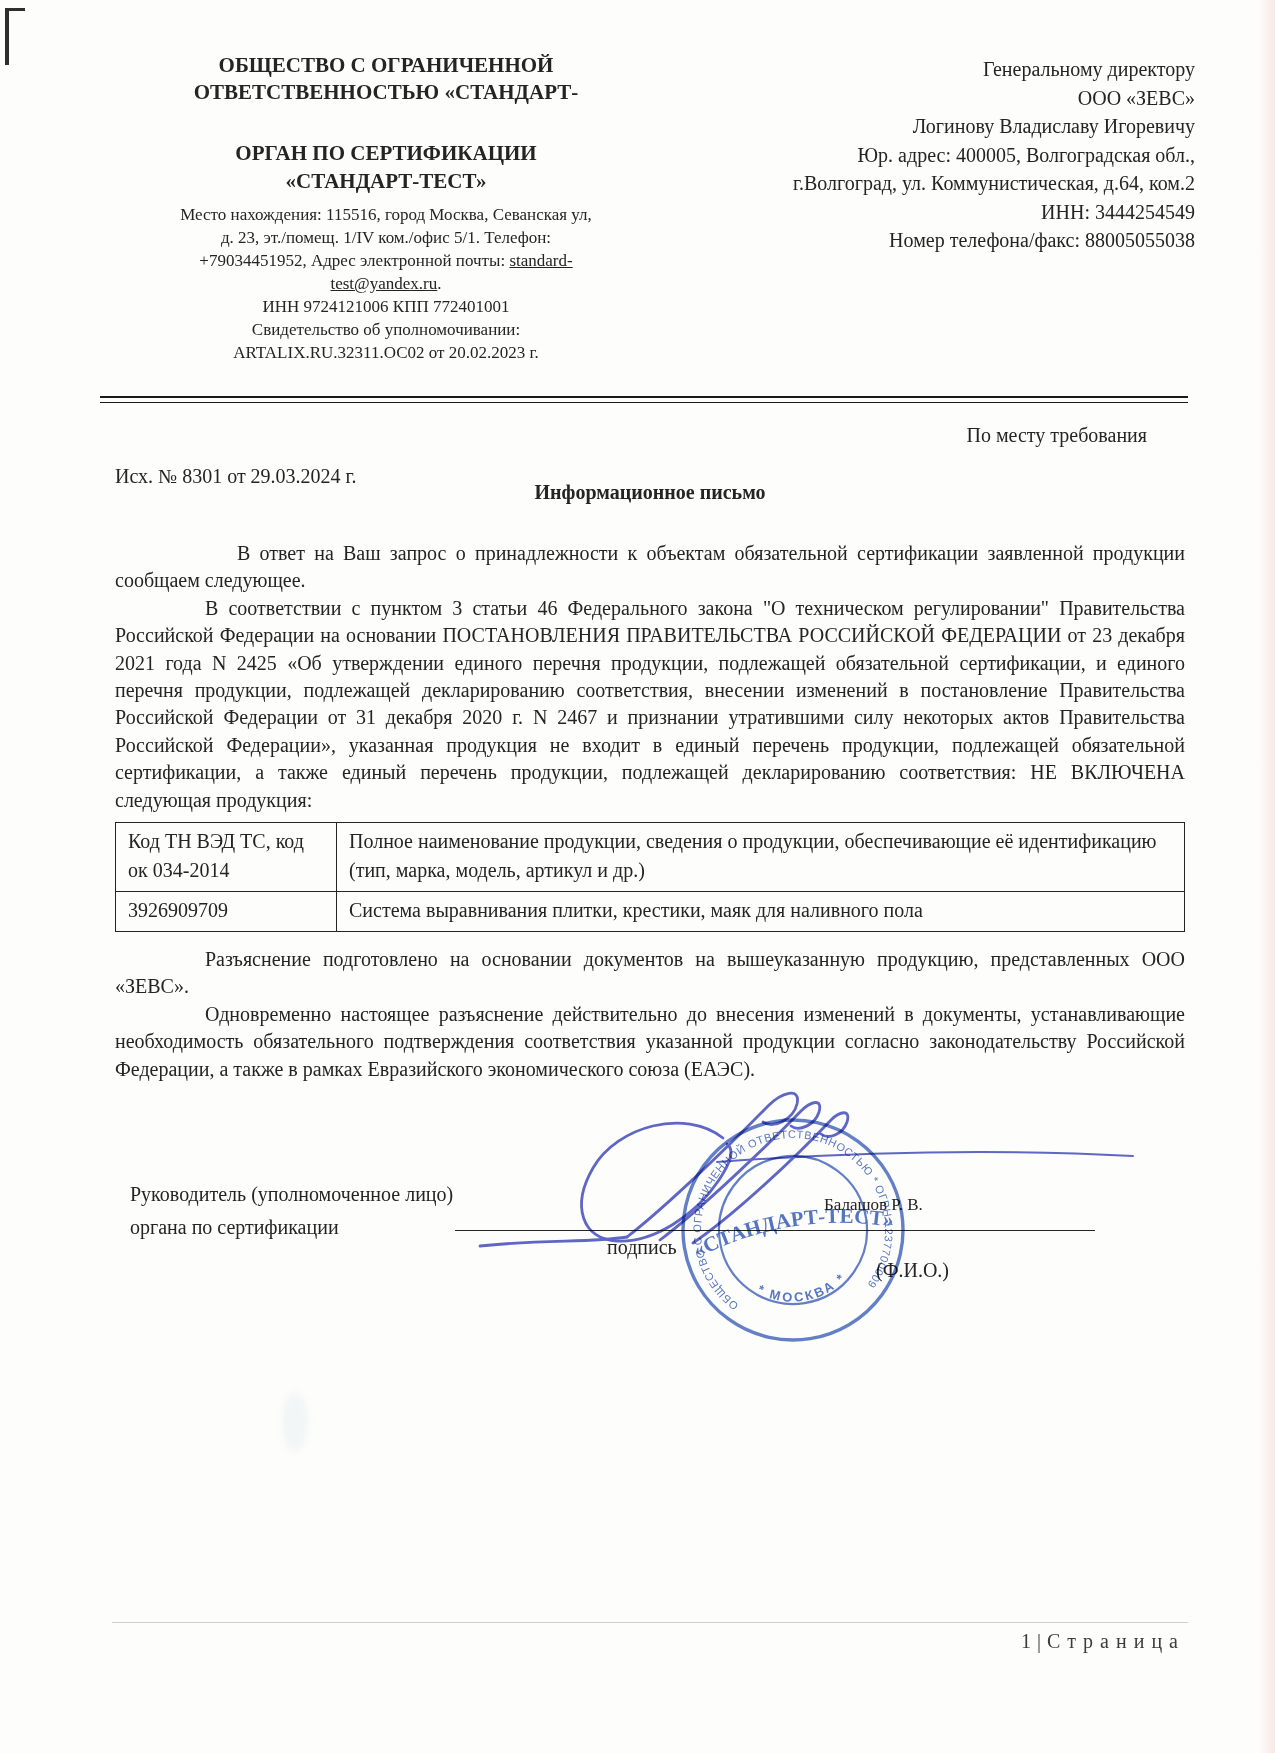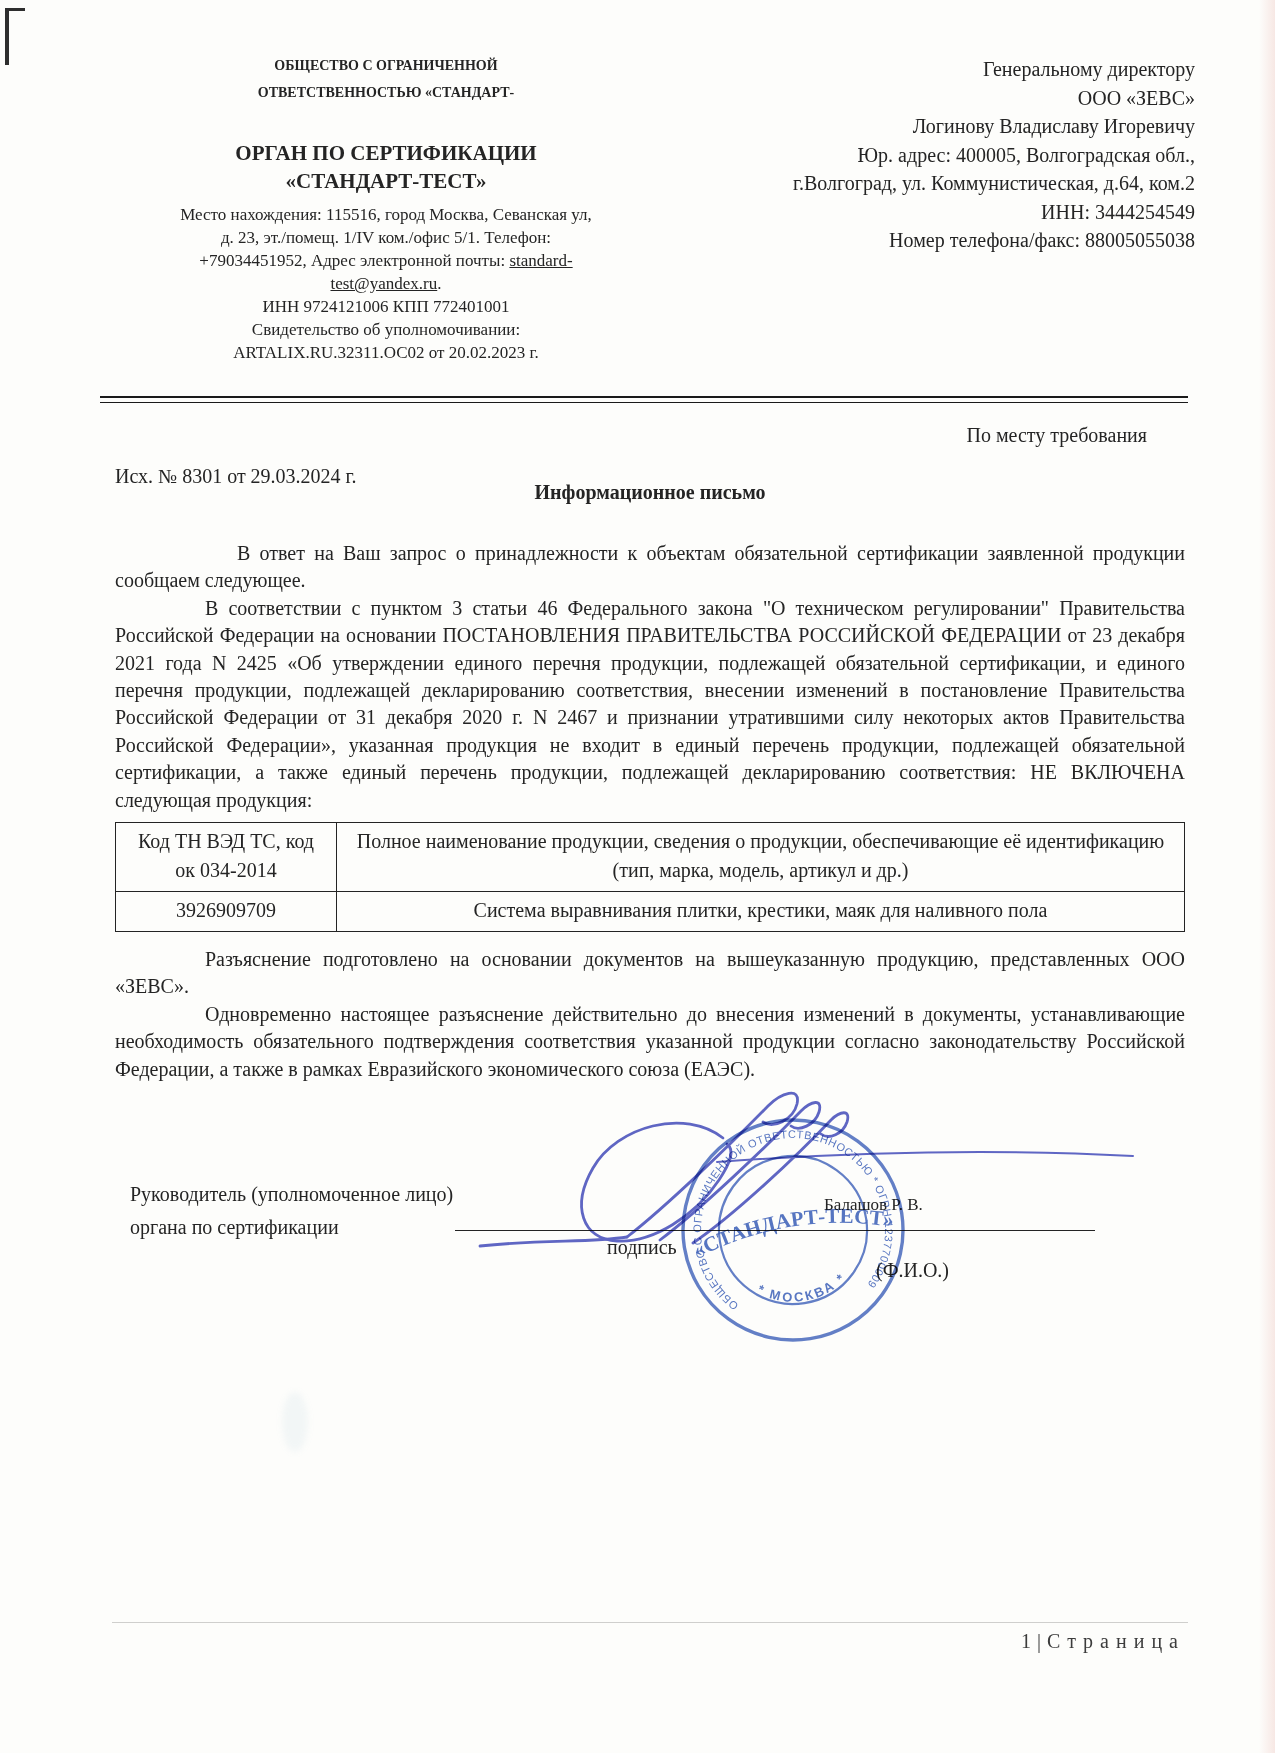--- a/index.html
+++ b/index.html
@@ -15,21 +15,21 @@
   
   .corner-mark{position:absolute;left:5px;top:8px;width:16px;height:54px;
     border-left:4px solid #2e2e2e;border-top:3px solid #2e2e2e;}
   .edge-tint{position:absolute;right:0;top:0;width:16px;height:100%;
     background:linear-gradient(to right, rgba(236,196,188,0), rgba(231,176,168,.28));}
   .smudge{position:absolute;border-radius:50%;filter:blur(3px);}
   .smudge.s3{left:282px;top:1392px;width:26px;height:60px;background:rgba(120,170,190,.08);}
 
   
   .hdr-left{position:absolute;left:110px;top:52px;width:552px;text-align:center;}
-  .hdr-left .company{font-weight:bold;font-size:14px;line-height:27px;}
+  .hdr-left .company{font-weight:bold;font-size:21px;line-height:27px;}
   .hdr-left .orgtitle{font-weight:bold;font-size:21px;line-height:28px;margin-top:33px;}
   .hdr-left .details{font-size:17px;line-height:23px;margin-top:8px;}
   .hdr-left .details .u{text-decoration:underline;}
   .hdr-right{position:absolute;left:680px;top:55px;width:515px;text-align:right;
     font-size:20px;line-height:28.5px;}
 
   .double-rule{position:absolute;left:100px;top:396px;width:1088px;height:4px;
     border-top:2.5px solid #1a1a1a;border-bottom:1.8px solid #1a1a1a;}
 
   .meta-row{position:absolute;left:115px;top:424px;width:1032px;font-size:20px;}
@@ -39,21 +39,21 @@
   .doc-title{position:absolute;left:115px;top:481px;width:1070px;text-align:center;
     font-weight:bold;font-size:20px;}
 
   .body-block{position:absolute;left:115px;top:540px;width:1070px;
     font-size:20px;line-height:27.4px;text-align:justify;}
   .body-block p{margin:0;text-indent:90px;}
   .body-block p.first{text-indent:122px;}
 
   table.prod{border-collapse:collapse;width:100%;margin:8px 0 14px 0;}
   table.prod td{border:1.8px solid #242424;vertical-align:top;
-    padding:4px 12px 6px 12px;font-size:20px;line-height:29px;text-align:center;text-indent:0;}
+    padding:4px 12px 6px 12px;font-size:20px;line-height:29px;text-align:left;text-indent:0;}
   table.prod td.c1{width:196px;}
 
   
   .sig-role{position:absolute;left:130px;top:1178px;width:330px;font-size:20px;line-height:33px;}
   .sig-line{position:absolute;left:455px;top:1230px;width:640px;border-top:1.6px solid #242424;}
   .sig-caption{position:absolute;left:588px;top:1236px;font-size:20px;margin-left:19px;}
   .sig-name{position:absolute;left:824px;top:1195px;font-size:17px;}
   .sig-fio{position:absolute;left:876px;top:1236px;font-size:20px;margin-top:23px;}
 
   .stamp-wrap{position:absolute;left:668px;top:1105px;width:250px;height:250px;

